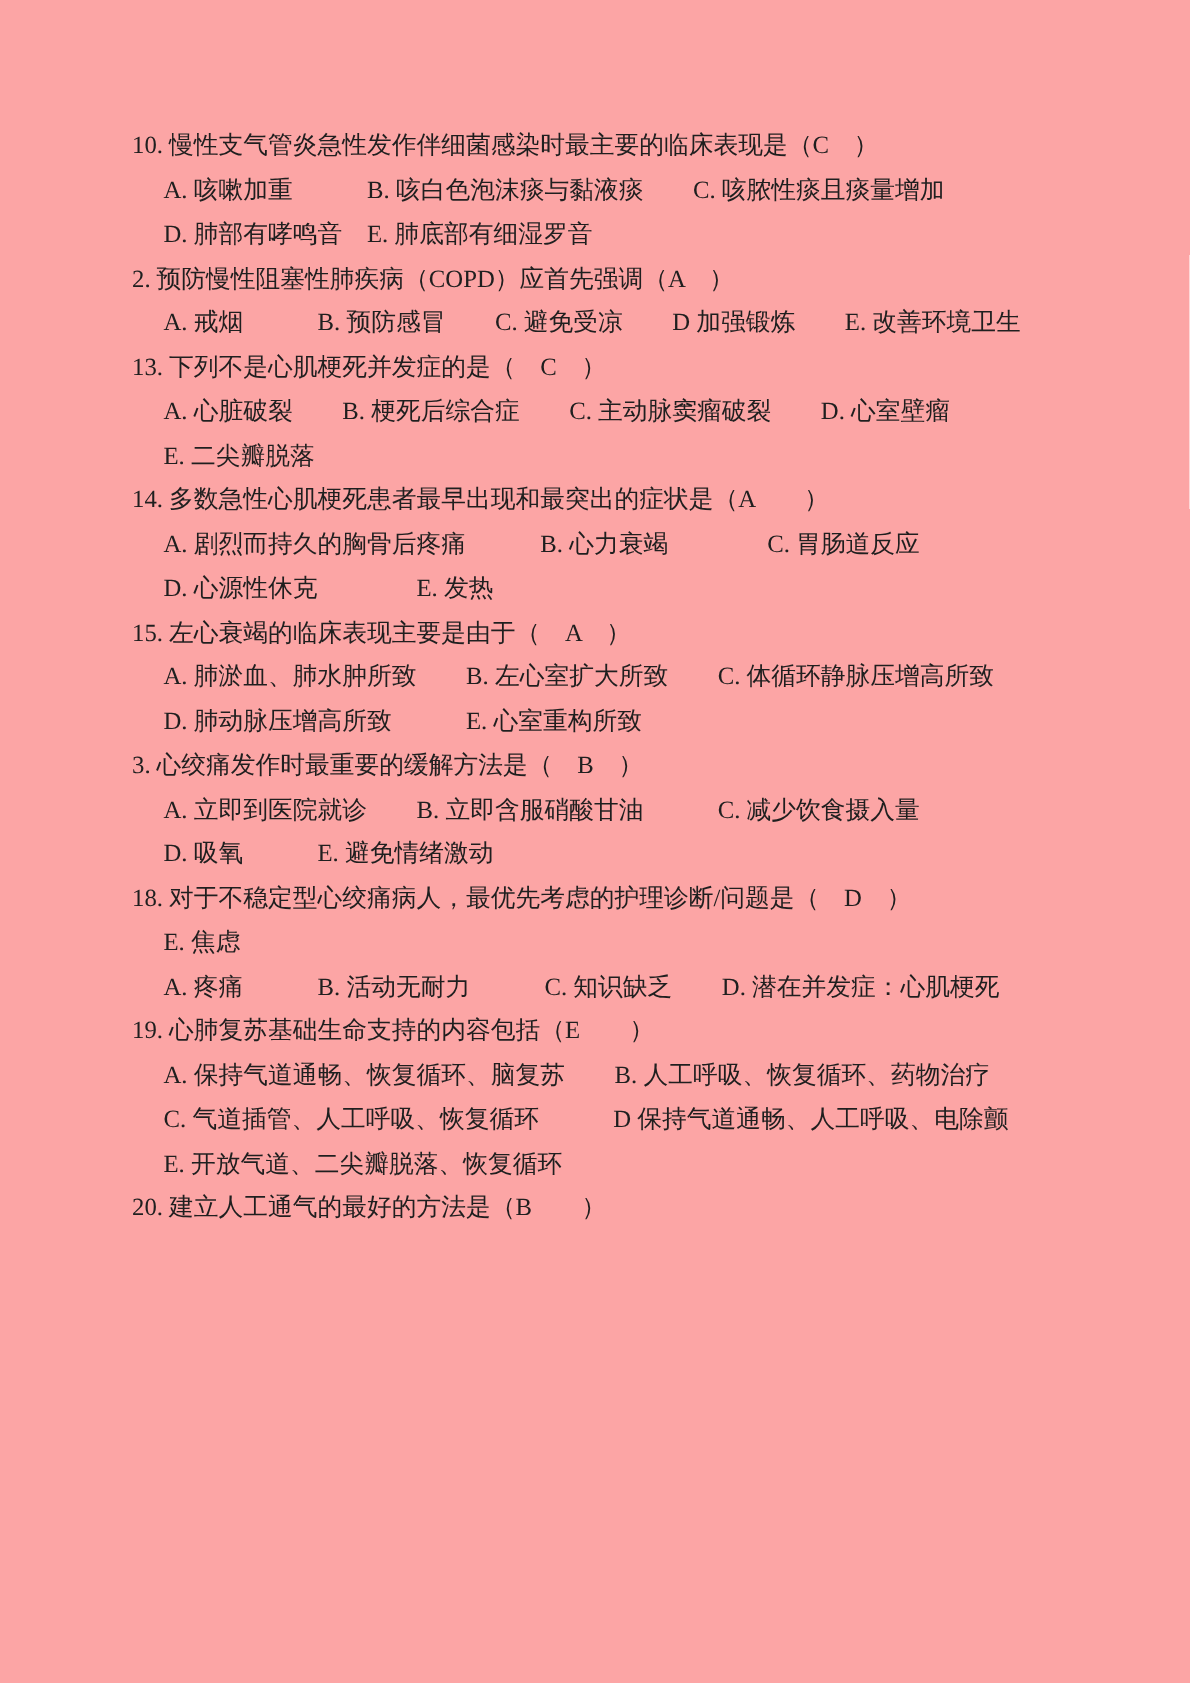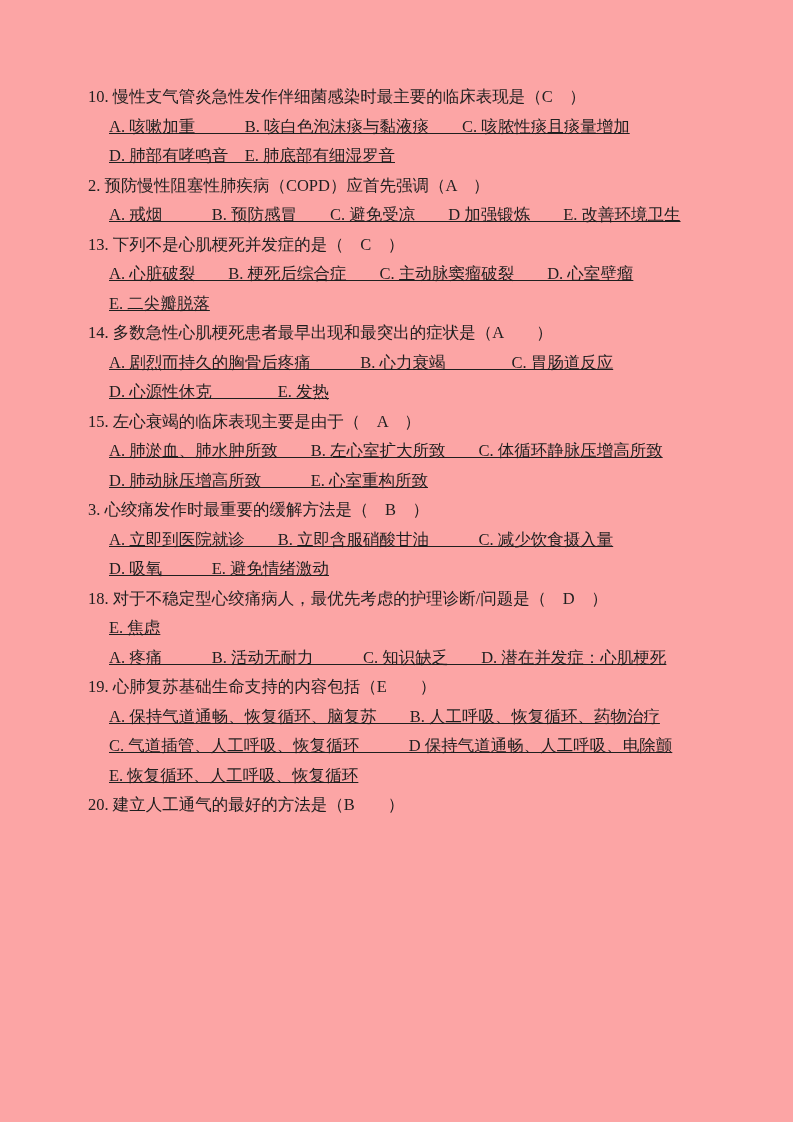--- a/index.html
+++ b/index.html
@@ -33,21 +33,20 @@
   }
   .stem-line {
     white-space: pre-wrap;
   }
   .q-num {
     margin-right: 4px;
   }
   .opt-line {
     padding-left: 21px;
     white-space: pre-wrap;
-    text-decoration: underline;
   }
 </style>
 </head>
 <body>
 
 <div class="page">
   <div class="content" id="question-list">
   <div class="question">
     <div class="stem-line"><span class="q-num">10.</span><span class="q-text">慢性支气管炎急性发作伴细菌感染时最主要的临床表现是（C　）</span></div>
   <div class="opt-line">A. 咳嗽加重　　　B. 咳白色泡沫痰与黏液痰　　C. 咳脓性痰且痰量增加</div>
@@ -88,20 +87,20 @@
   <div class="question">
     <div class="stem-line"><span class="q-num">18.</span><span class="q-text">对于不稳定型心绞痛病人，最优先考虑的护理诊断/问题是（　D　）</span></div>
   <div class="opt-line">E. 焦虑</div>
         <div class="opt-line">A. 疼痛　　　B. 活动无耐力　　　C. 知识缺乏　　D. 潜在并发症：心肌梗死</div>
       </div>
 
   <div class="question">
     <div class="stem-line"><span class="q-num">19.</span><span class="q-text">心肺复苏基础生命支持的内容包括（E　　）</span></div>
   <div class="opt-line">A. 保持气道通畅、恢复循环、脑复苏　　B. 人工呼吸、恢复循环、药物治疗</div>
         <div class="opt-line">C. 气道插管、人工呼吸、恢复循环　　　D 保持气道通畅、人工呼吸、电除颤</div>
-        <div class="opt-line">E. 恢复循环、人工呼吸、恢复循环</div>
+        <div class="opt-line">E. 开放气道、二尖瓣脱落、恢复循环</div>
       </div>
 
   <div class="question">
     <div class="stem-line"><span class="q-num">20.</span><span class="q-text">建立人工通气的最好的方法是（B　　）</span></div>
   </div>
 </div>
 </div>
 
 </body></html>

